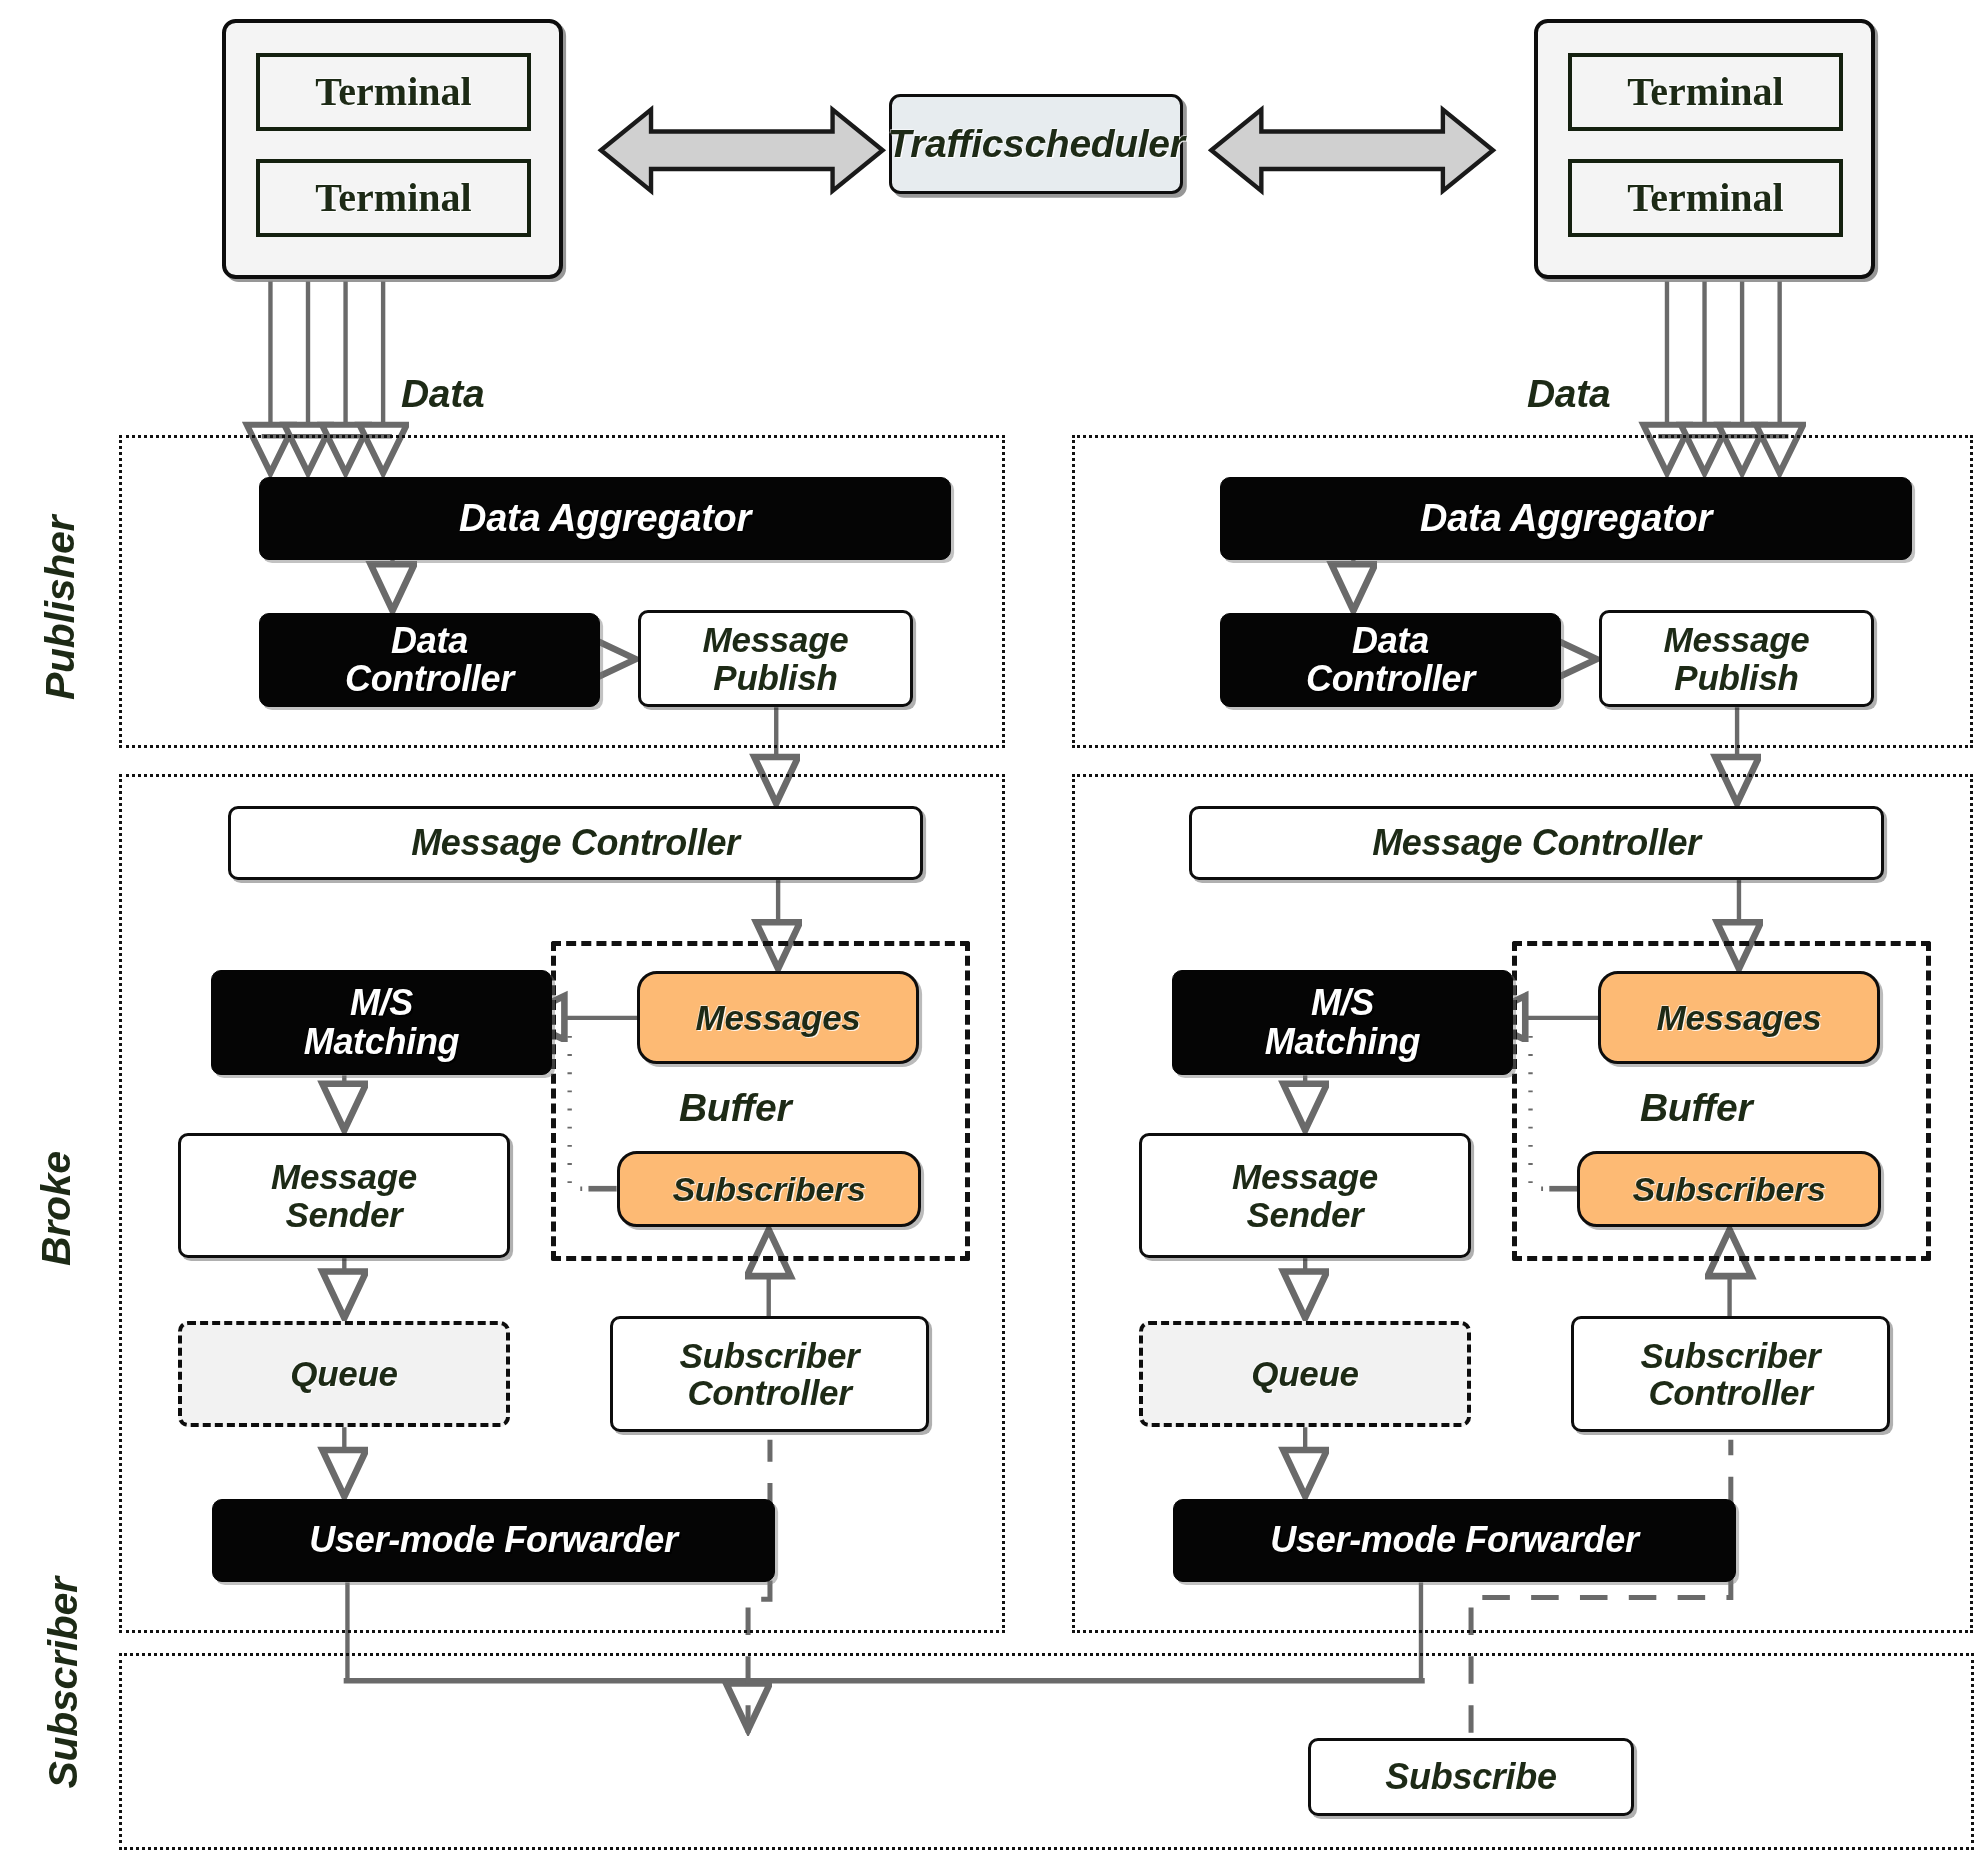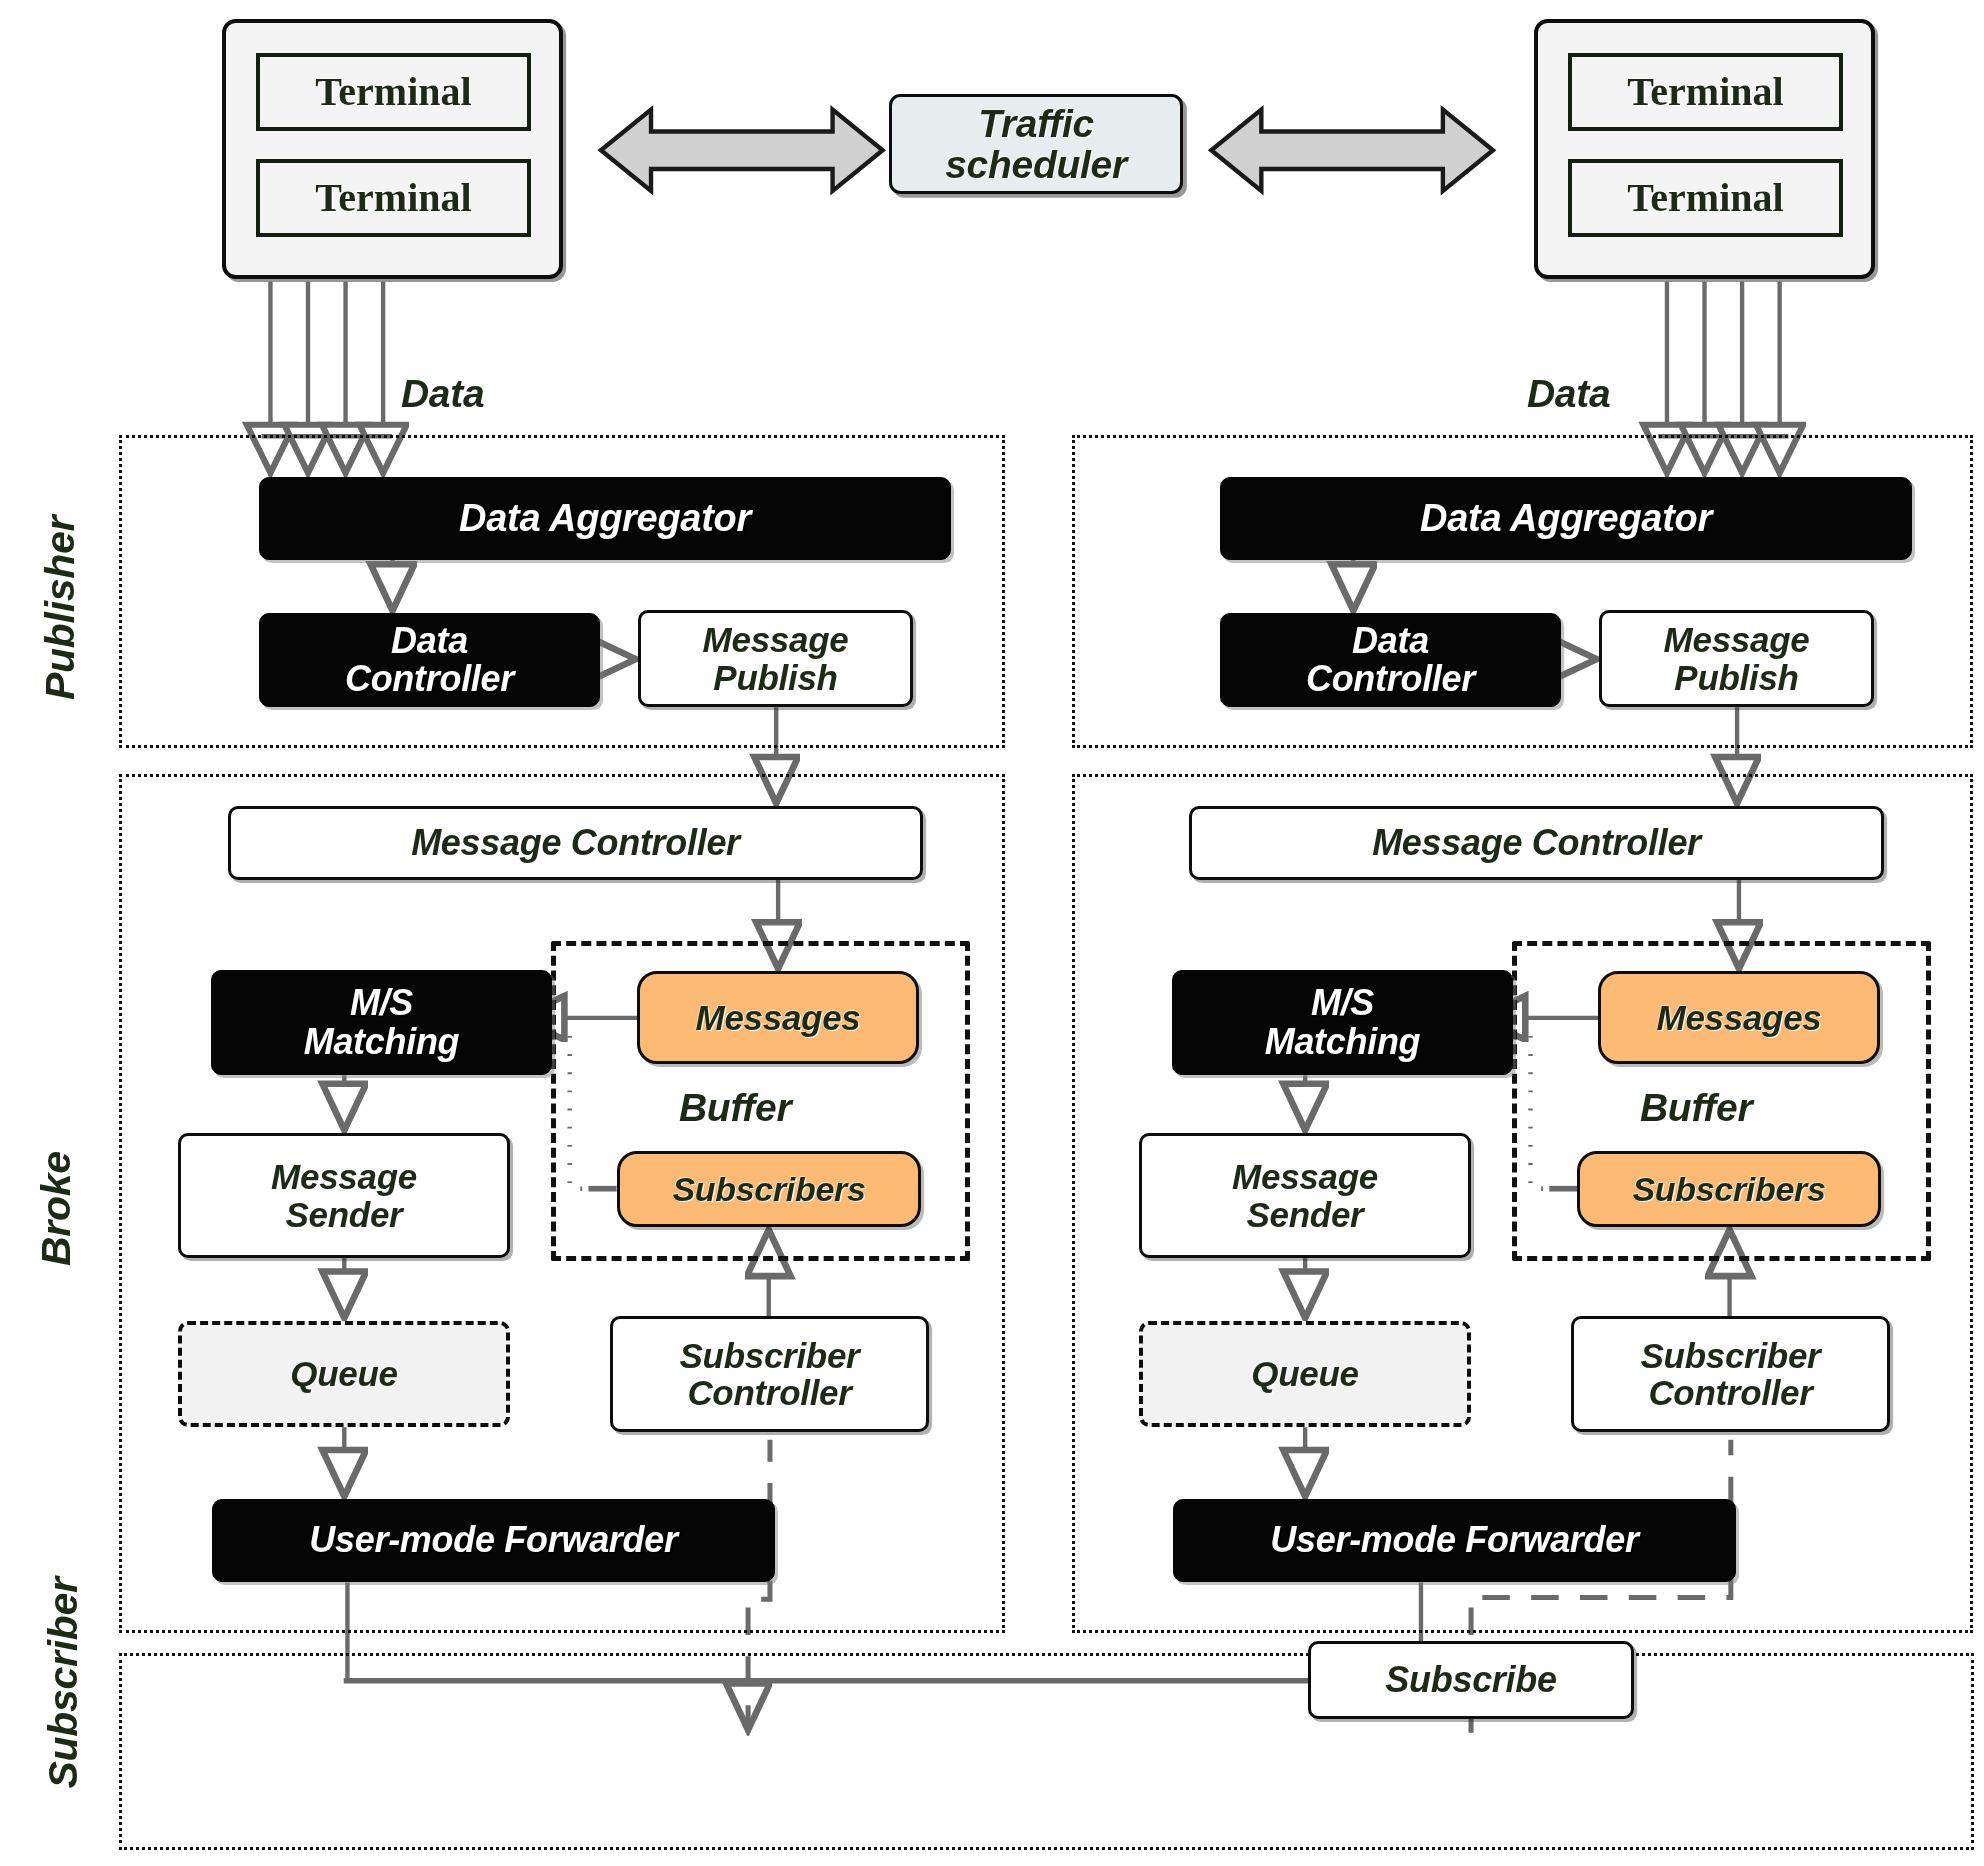--- a/index.html
+++ b/index.html
@@ -113,21 +113,21 @@
   <div class="node termshell" style="left:222px; top:19px; width:341px; height:260px;">
     <div class="node plainrect" style="left:30px; top:30px; width:275px; height:78px; position:absolute; font-size:40px;">Terminal</div>
     <div class="node plainrect" style="left:30px; top:136px; width:275px; height:78px; position:absolute; font-size:40px;">Terminal</div>
   </div>
 
   <div class="node termshell" style="left:1534px; top:19px; width:341px; height:260px;">
     <div class="node plainrect" style="left:30px; top:30px; width:275px; height:78px; position:absolute; font-size:40px;">Terminal</div>
     <div class="node plainrect" style="left:30px; top:136px; width:275px; height:78px; position:absolute; font-size:40px;">Terminal</div>
   </div>
 
-  <div class="node sched" style="left:889px; top:94px; width:294px; height:100px; font-size:39px; flex-direction:column;">
+  <div class="node sched" style="left:889px; top:94px; width:294px; height:100px; font-size:39px; flex-direction:row;">
     <span>Traffic</span>
     <span>scheduler</span>
   </div>
 
   <div class="node black" style="left:222px; top:477px; width:692px; height:83px; font-size:38px;">Data Aggregator</div>
 
   <div class="node black" style="left:222px; top:613px; width:341px; height:94px; font-size:36px; flex-direction:column;">
     <span>Data</span>
     <span>Controller</span>
   </div>
@@ -204,21 +204,21 @@
   <div class="node dashed" style="left:1139px; top:1321px; width:332px; height:106px; font-size:35px;">Queue</div>
 
   <div class="node white" style="left:1571px; top:1316px; width:319px; height:116px; font-size:35px; flex-direction:column;">
     <span>Subscriber</span>
     <span>Controller</span>
   </div>
 
   <div class="node black" style="left:1136px; top:1499px; width:563px; height:83px; font-size:36px;">User-mode Forwarder</div>
 
 
-  <div class="node white" style="left:1308px; top:1641px; width:326px; height:78px; font-size:36px;">Subscribe</div>
+  <div class="node white" style="left:1308px; top:1738px; width:326px; height:78px; font-size:36px;">Subscribe</div>
 
   <svg class="layer" viewBox="0 0 3171 2981">
     <defs>
       <marker id="openArrow" markerWidth="14" markerHeight="14" refX="11.5" refY="6" orient="auto" markerUnits="strokeWidth">
         <path d="M1,0.6 L12,6 L1,11.4 z" fill="#ffffff" stroke="#6a6a6a" stroke-width="1.4"></path>
       </marker>
       <marker id="openArrowBig" markerWidth="13" markerHeight="13" refX="10.8" refY="5.5" orient="auto" markerUnits="strokeWidth">
         <path d="M1,0.5 L11.6,5.5 L1,10.5 z" fill="#ffffff" stroke="#6a6a6a" stroke-width="1.5"></path>
       </marker>
     </defs>

